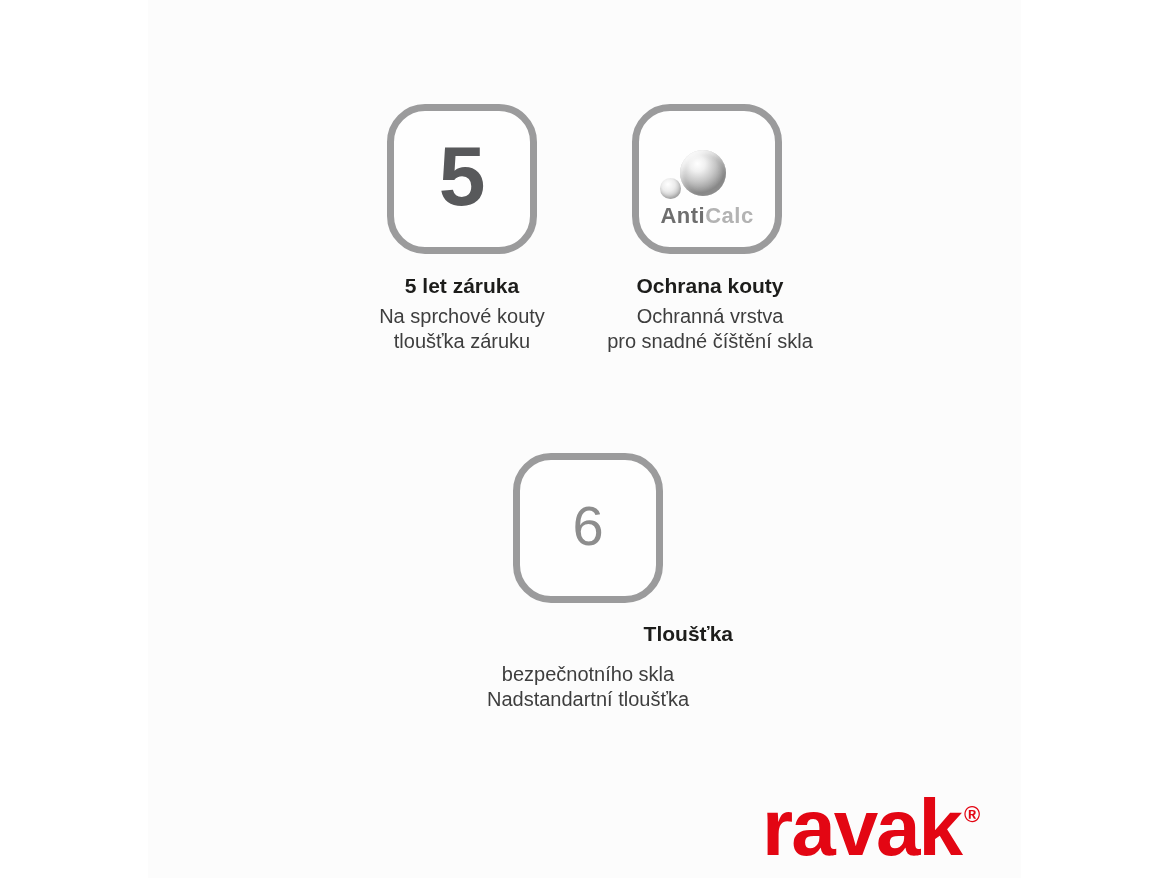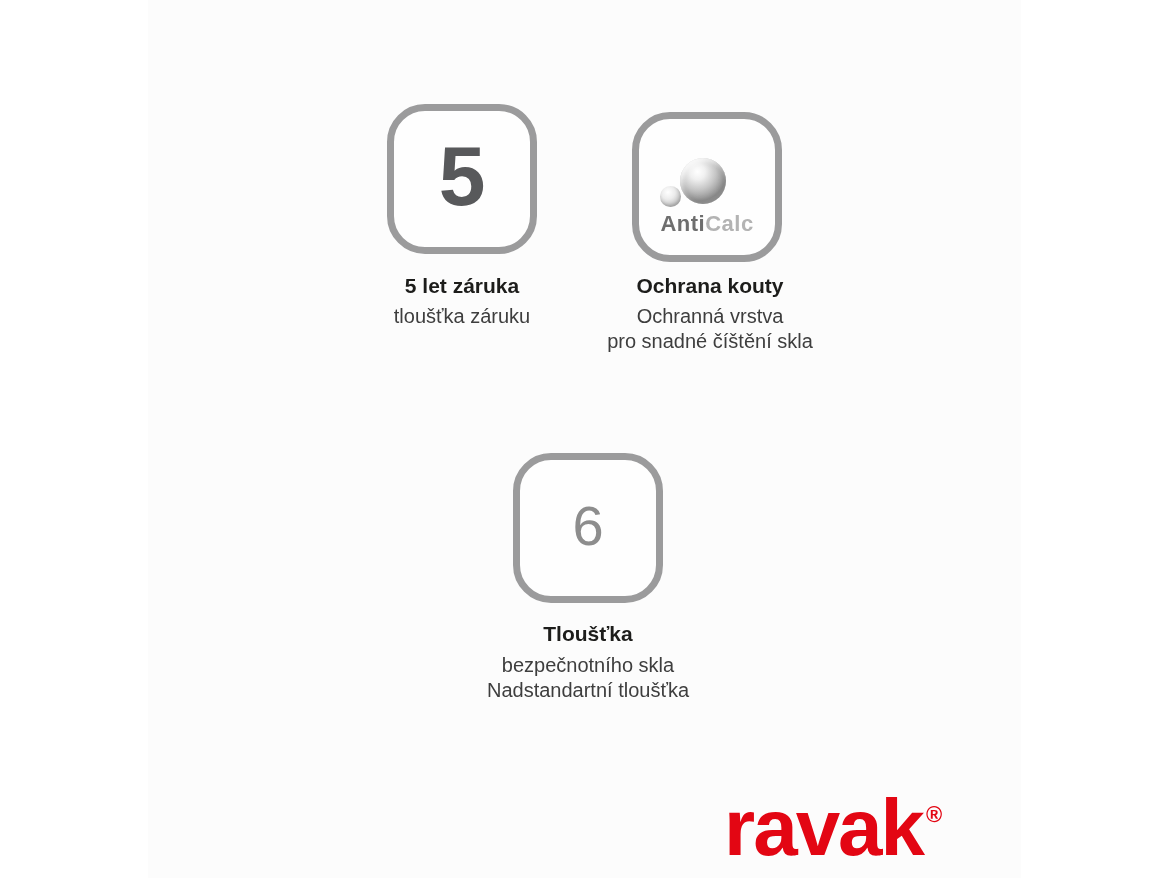--- a/index.html
+++ b/index.html
@@ -18,21 +18,21 @@
   
   .badge {
     position: absolute;
     width: 150px; height: 150px;
     border: 7px solid #9b9b9c;
     border-radius: 38px;
     background: #fefefe;
     display: flex; align-items: center; justify-content: center;
   }
   .badge-warranty  { left: 387px; top: 104px; }
-  .badge-anticalc  { left: 632px; top: 112px; padding-left: 8px; }
+  .badge-anticalc  { left: 632px; top: 104px; padding-left: 8px; }
   .badge-thickness { left: 513px; top: 453px; }
 
   .badge-digit {
     font-size: 84px; font-weight: bold; color: #58595b;
     line-height: 1; padding-bottom: 6px;
   }
 
   
   .bubble { position: absolute; border-radius: 50%; }
   .bubble-large {
@@ -66,21 +66,21 @@
   .caption-anticalc  { left: 585px; top: 270px; width: 250px; }
   .caption-thickness { left: 443px; top: 618px; width: 290px; }
   .caption-title {
     font-size: 21px; font-weight: bold; color: #1d1d1b;
     line-height: 31px; margin-bottom: 3px;
   }
   .caption-line { font-size: 20px; color: #3e3e3e; line-height: 25px; }
 
   
   .logo {
-    position: absolute; left: 724px; top: 788px;
+    position: absolute; left: 762px; top: 788px;
     display: flex; align-items: flex-start;
   }
   .logo-text {
     font-size: 80px; font-weight: bold; color: #e30613;
     line-height: 80px; letter-spacing: -2px;
   }
   .logo-reg {
     font-size: 22px; font-weight: bold; color: #e30613;
     line-height: 22px; margin-left: 3px; margin-top: 16px;
   }
@@ -89,41 +89,42 @@
 <body>
 
 <div class="canvas">
   <div class="photo-area"></div>
 
   <div class="badge badge-warranty">
     <span class="badge-digit">5</span>
   </div>
   <div class="caption caption-warranty">
     <div class="caption-title">5 let záruka</div>
+    <div class="caption-line">Na sprchové kouty</div>
     <div class="caption-line">tloušťka záruku</div>
   </div>
 
   <div class="badge badge-anticalc">
     <span class="bubble bubble-large"></span>
     <span class="bubble bubble-small"></span>
     <span class="anticalc-word"><span class="part-anti">Anti</span><span class="part-calc">Calc</span></span>
   </div>
   <div class="caption caption-anticalc">
     <div class="caption-title">Ochrana kouty</div>
     <div class="caption-line">Ochranná vrstva</div>
     <div class="caption-line">pro snadné číštění skla</div>
   </div>
 
   <div class="badge badge-thickness">
     <div class="thin-label">
       <div>6</div>
     </div>
   </div>
   <div class="caption caption-thickness">
-    <div class="caption-title" style="margin-bottom:4px;">Tloušťka</div>
+    <div class="caption-title" style="margin-bottom:13px;text-align:right;">Tloušťka</div>
     <div class="caption-line">bezpečnotního skla</div>
     <div class="caption-line">Nadstandartní tloušťka</div>
   </div>
 
   <div class="logo">
     <span class="logo-text">ravak</span>
     <span class="logo-reg">®</span>
   </div>
 </div>
 

